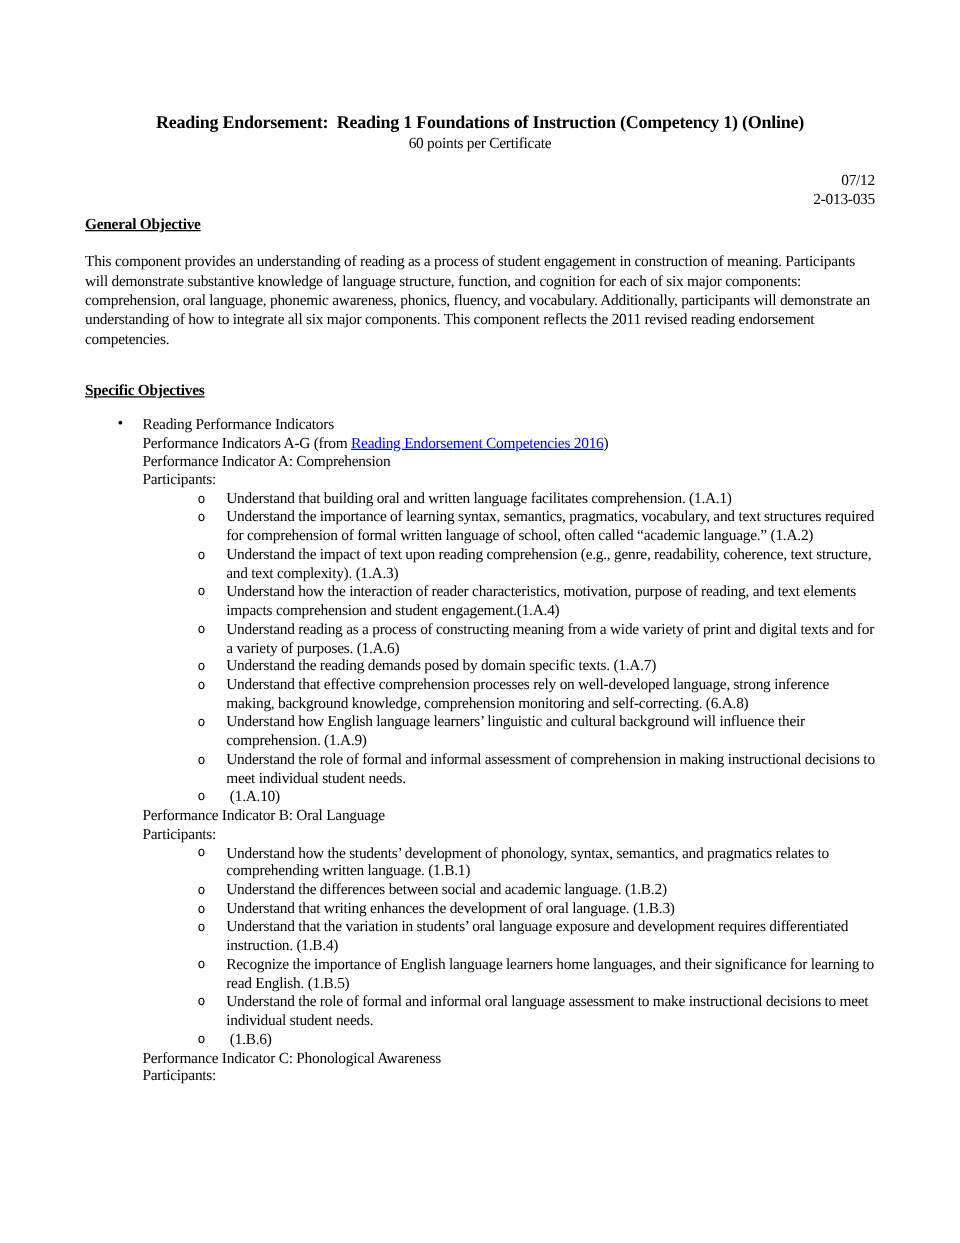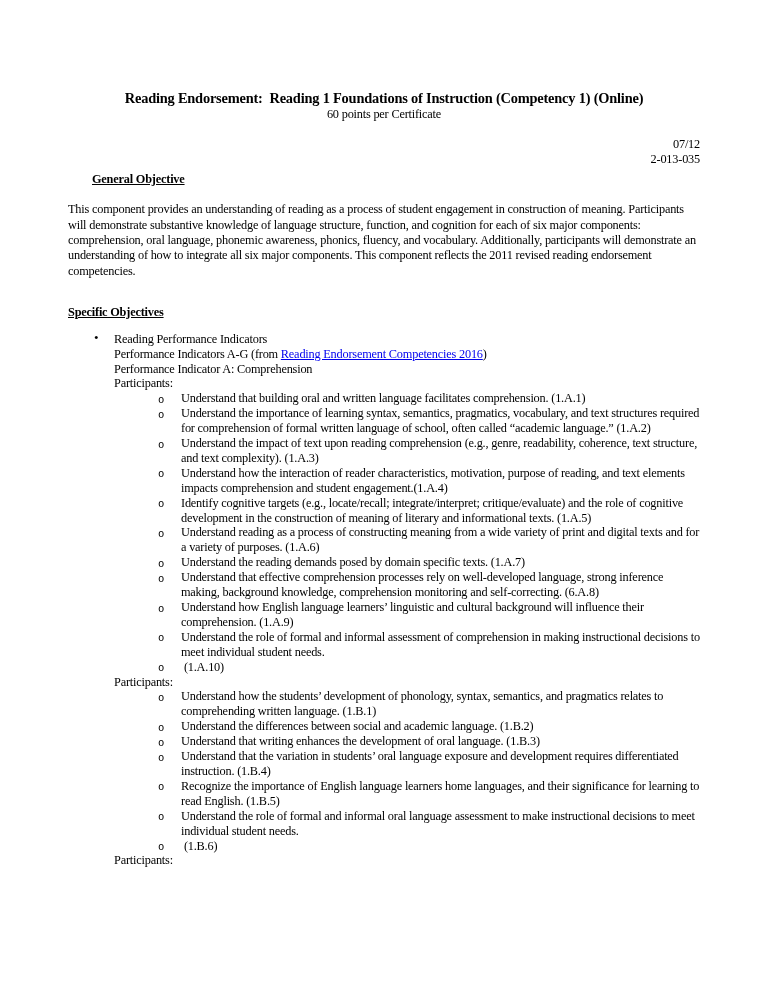--- a/index.html
+++ b/index.html
@@ -21,21 +21,21 @@
   .doc-title {
     text-align: center;
     font-weight: bold;
     font-size: 14.4px;
     line-height: 17px;
     white-space: pre-wrap;
   }
   .doc-subtitle { text-align: center; line-height: 15px; }
   .meta { margin-top: 15px; text-align: right; line-height: 15.2px; }
   .h-ul { font-weight: bold; text-decoration: underline; }
-  .mt5  { margin-top: 5px; margin-left: 24px; }
+  .mt5  { margin-top: 5px; }
   .mt15 { margin-top: 26px; }
   .para { margin: 15px 0 0 0; line-height: 15.3px; }
   .list { margin-top: 12px; }
   .l1 { position: relative; padding-left: 46px; }
   .l1.bullet::before {
     content: "\2022";
     position: absolute;
     left: 26px;
     top: -1px;
     font-size: 13px;
@@ -79,35 +79,36 @@
         <span>Performance Indicators A-G (from </span><a class="link">Reading Endorsement Competencies 2016</a><span>)</span>
       </div>
 
       <div class="l1 bold">Performance Indicator A: Comprehension</div>
       <div class="l1">Participants:</div>
 
       <div class="l2">Understand that building oral and written language facilitates comprehension. (1.A.1)</div>
       <div class="l2">Understand the importance of learning syntax, semantics, pragmatics, vocabulary, and text structures required for comprehension of formal written language of school, often called “academic language.” (1.A.2)</div>
       <div class="l2">Understand the impact of text upon reading comprehension (e.g., genre, readability, coherence, text structure, and text complexity). (1.A.3)</div>
       <div class="l2">Understand how the interaction of reader characteristics, motivation, purpose of reading, and text elements impacts comprehension and student engagement.(1.A.4)</div>
-      <div class="l2">Identify cognitive targets (e.g., locate/recall; integrate/interpret; critique/evaluate) and the role of cognitive development in the construction of meaning of literary and informational texts. (1.A.5)</div>
       <div class="l2">Understand reading as a process of constructing meaning from a wide variety of print and digital texts and for a variety of purposes. (1.A.6)</div>
       <div class="l2">Understand the reading demands posed by domain specific texts. (1.A.7)</div>
       <div class="l2">Understand that effective comprehension processes rely on well-developed language, strong inference making, background knowledge, comprehension monitoring and self-correcting. (6.A.8)</div>
       <div class="l2">Understand how English language learners’ linguistic and cultural background will influence their comprehension. (1.A.9)</div>
       <div class="l2">Understand the role of formal and informal assessment of comprehension in making instructional decisions to meet individual student needs.</div>
       <div class="l2"> (1.A.10)</div>
 
+      <div class="l1 bold">Performance Indicator B: Oral Language</div>
       <div class="l1">Participants:</div>
 
       <div class="l2">Understand how the students’ development of phonology, syntax, semantics, and pragmatics relates to comprehending written language. (1.B.1)</div>
       <div class="l2">Understand the differences between social and academic language. (1.B.2)</div>
       <div class="l2">Understand that writing enhances the development of oral language. (1.B.3)</div>
       <div class="l2">Understand that the variation in students’ oral language exposure and development requires differentiated instruction. (1.B.4)</div>
       <div class="l2">Recognize the importance of English language learners home languages, and their significance for learning to read English. (1.B.5)</div>
       <div class="l2">Understand the role of formal and informal oral language assessment to make instructional decisions to meet individual student needs.</div>
       <div class="l2"> (1.B.6)</div>
 
+      <div class="l1 bold">Performance Indicator C: Phonological Awareness</div>
       <div class="l1">Participants:</div>
 
     </div>
   </div>
 </div>
 
 </body></html>

